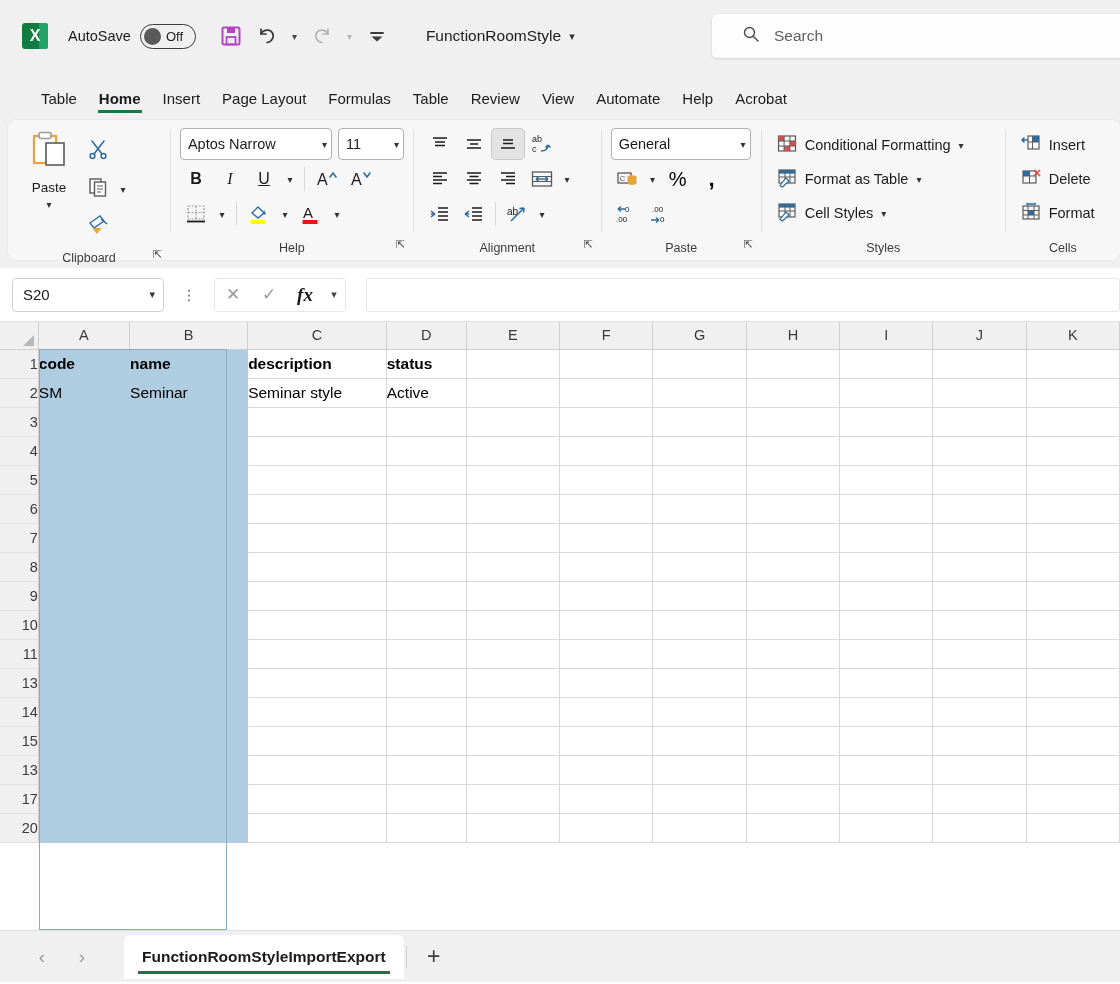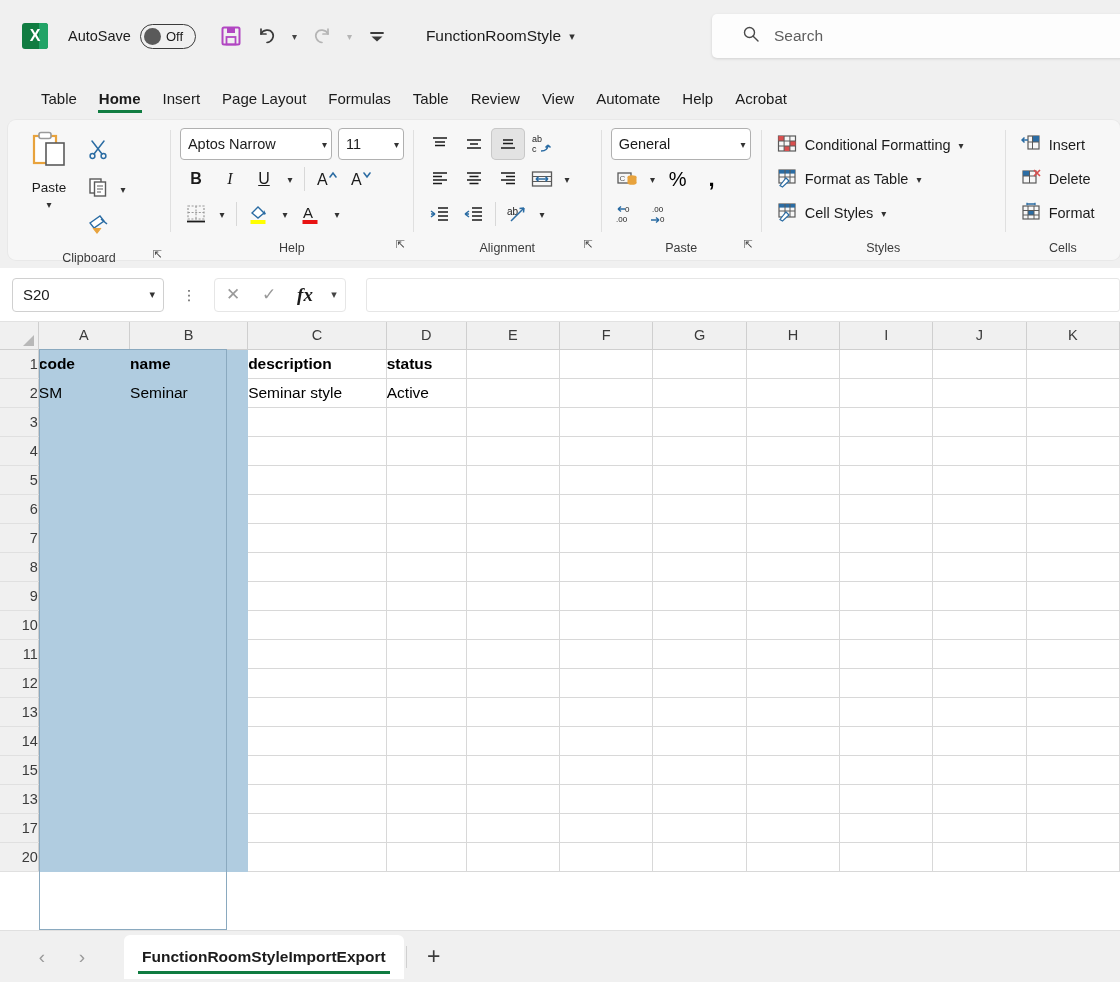--- a/index.html
+++ b/index.html
@@ -879,34 +879,20 @@
           <td class="cell" style="width: 81px;"></td>
           <td class="cell" style="width: 96px;"></td>
           <td class="cell" style="width: 96px;"></td>
           <td class="cell" style="width: 96px;"></td>
           <td class="cell" style="width: 96px;"></td>
           <td class="cell" style="width: 96px;"></td>
           <td class="cell" style="width: 96px;"></td>
           <td class="cell" style="width: 96px;"></td>
         </tr>
         <tr>
-          <td class="rowhead">12</td>
-          <td class="cell sel" style="width: 93px;"></td>
-          <td class="cell sel" style="width: 120px;"></td>
-          <td class="cell" style="width: 140px;"></td>
-          <td class="cell" style="width: 81px;"></td>
-          <td class="cell" style="width: 96px;"></td>
-          <td class="cell" style="width: 96px;"></td>
-          <td class="cell" style="width: 96px;"></td>
-          <td class="cell" style="width: 96px;"></td>
-          <td class="cell" style="width: 96px;"></td>
-          <td class="cell" style="width: 96px;"></td>
-          <td class="cell" style="width: 96px;"></td>
-        </tr>
-        <tr>
           <td class="rowhead">13</td>
           <td class="cell sel" style="width: 93px;"></td>
           <td class="cell sel" style="width: 120px;"></td>
           <td class="cell" style="width: 140px;"></td>
           <td class="cell" style="width: 81px;"></td>
           <td class="cell" style="width: 96px;"></td>
           <td class="cell" style="width: 96px;"></td>
           <td class="cell" style="width: 96px;"></td>
           <td class="cell" style="width: 96px;"></td>
           <td class="cell" style="width: 96px;"></td>

